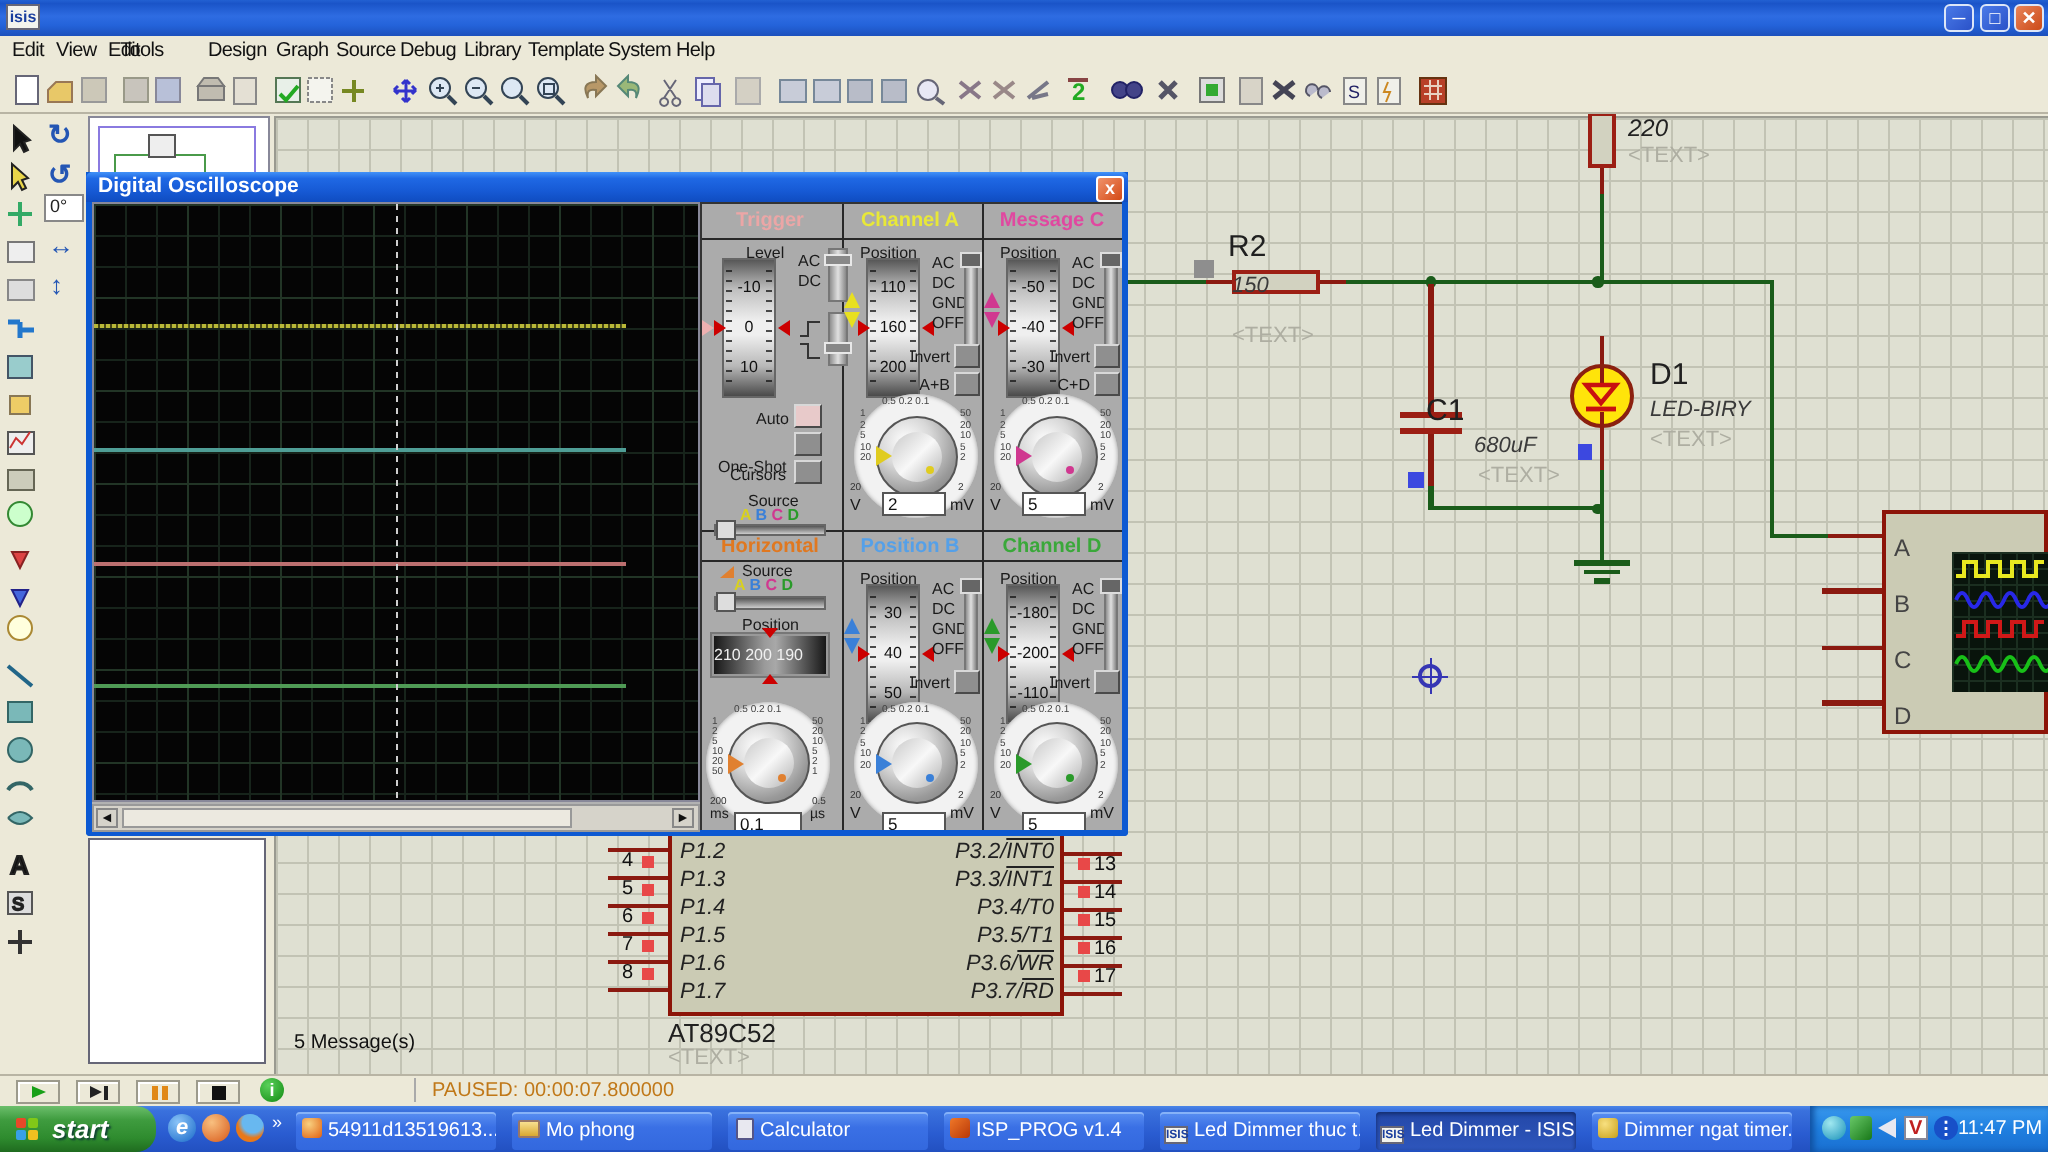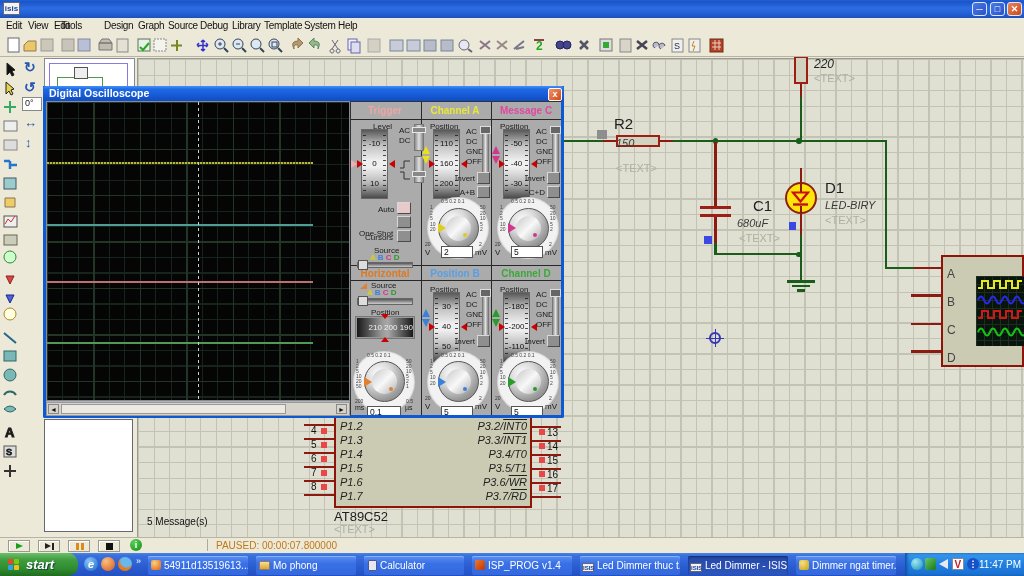--- a/index.html
+++ b/index.html
@@ -95,21 +95,21 @@
  <div class="abs gw" style="left:712.5px;top:138px;width:5.5px;height:5.5px;border-radius:50%"></div>
  <div class="abs gw" style="left:796px;top:138px;width:5.5px;height:5.5px;border-radius:50%"></div>
  <div class="abs gw" style="left:796px;top:251.5px;width:5.5px;height:5.5px;border-radius:50%"></div>
 
  <div class="abs rw" style="left:714px;top:142px;width:2.5px;height:64px"></div>
  <div class="abs" style="left:700px;top:205.5px;width:30.5px;height:3px;background:#9c1f14"></div>
  <div class="abs" style="left:700px;top:213.5px;width:30.5px;height:3px;background:#9c1f14"></div>
  <div class="abs rw" style="left:714px;top:216.5px;width:2.5px;height:26px"></div>
  <div class="abs gw" style="left:714px;top:242.5px;width:2.5px;height:12px"></div>
  <div class="abs gw" style="left:714px;top:252.5px;width:86px;height:2.5px"></div>
- <div class="abs ctext" style="left:753px;top:197px">C1</div>
+ <div class="abs ctext" style="left:713px;top:197px">C1</div>
  <div class="abs stext" style="left:737px;top:217px">680uF</div>
  <div class="abs gtext" style="left:739px;top:231.5px">&lt;TEXT&gt;</div>
  <div class="abs" style="left:704px;top:236px;width:7.5px;height:8px;background:#3c48e0"></div>
  <div class="abs" style="left:789px;top:222px;width:7px;height:7.5px;background:#3c48e0"></div>
 
  <div class="abs rw" style="left:799.5px;top:168px;width:2.5px;height:16px"></div>
  <div class="abs" style="left:784.5px;top:181.5px;width:32px;height:32px;border-radius:50%;border:2.5px solid #8b2010;background:#ffe40a"></div>
  <div class="abs rw" style="left:799.5px;top:184px;width:2.5px;height:8px"></div>
  <div class="abs rw" style="left:799.5px;top:206px;width:2.5px;height:7px"></div>
  <svg class="abs" style="left:790px;top:190px" width="21" height="18">
@@ -357,21 +357,21 @@
 
  <div class="abs clab" style="left:20px;top:179px">Source</div>
  <svg class="abs" style="left:8px;top:180px" width="10" height="8">
         <path d="M1 7 L8 7 L8 1 Z" fill="#e08030"></path>
       </svg>
  <div class="abs" style="left:16px;top:186px;font-size:8px;font-weight:bold"><span style="color:#d8d020">A</span> <span style="color:#3a80d8">B</span> <span style="color:#d03890">C</span> <span style="color:#2a9a2a">D</span></div>
  <div class="abs" style="left:6px;top:196px;width:56px;height:7px;border:1px solid #666;background:linear-gradient(180deg,#555,#ccc)"></div>
  <div class="abs" style="left:7px;top:193.5px;width:10px;height:10px;background:#ddd;border:1px solid #555"></div>
  <div class="abs clab" style="left:20px;top:206px">Position</div>
  <div class="abs" style="left:4px;top:214px;width:60px;height:23px;border:1px solid #777;background:#999"></div>
- <div class="abs" style="left:6px;top:216px;width:56px;height:19px;background:linear-gradient(90deg,#181818,#9a9a9a 45%,#a8a8a8 55%,#181818);color:#f0f0f0;font-size:8px;text-align:right;line-height:19px">210 200 190</div>
+ <div class="abs" style="left:6px;top:216px;width:56px;height:19px;background:linear-gradient(90deg,#181818,#9a9a9a 45%,#a8a8a8 55%,#181818);color:#f0f0f0;font-size:8px;text-align:left;line-height:19px">210 200 190</div>
  <div class="abs tri" style="left:30px;top:212px;border-top:5px solid #cc0000;border-left:4px solid transparent;border-right:4px solid transparent"></div>
  <div class="abs tri" style="left:30px;top:235px;border-bottom:5px solid #cc0000;border-left:4px solid transparent;border-right:4px solid transparent"></div>
  <div class="abs knobfan" style="left:2px;top:248.5px;width:62px;height:62px"></div>
  <div class="abs" style="left:16px;top:249.5px;font-size:5px;color:#444">0.5 0.2 0.1</div>
  <div class="abs" style="left:5px;top:256.5px;font-size:5px;line-height:5px;color:#444">1<br>2<br>5<br>10<br>20<br>50</div>
  <div class="abs" style="left:55px;top:256.5px;font-size:5px;line-height:5px;color:#444">50<br>20<br>10<br>5<br>2<br>1</div>
  <div class="abs knob" style="left:12.5px;top:259px;width:41px;height:41px"></div>
  <div class="abs knobin" style="left:20.5px;top:267px;width:25px;height:25px"></div>
  <div class="abs tri" style="left:13px;top:274.5px;border-left:8px solid #e08030;border-top:5px solid transparent;border-bottom:5px solid transparent"></div>
  <div class="abs" style="left:38px;top:284.5px;width:4px;height:4px;background:#e08030;border-radius:50%"></div>

